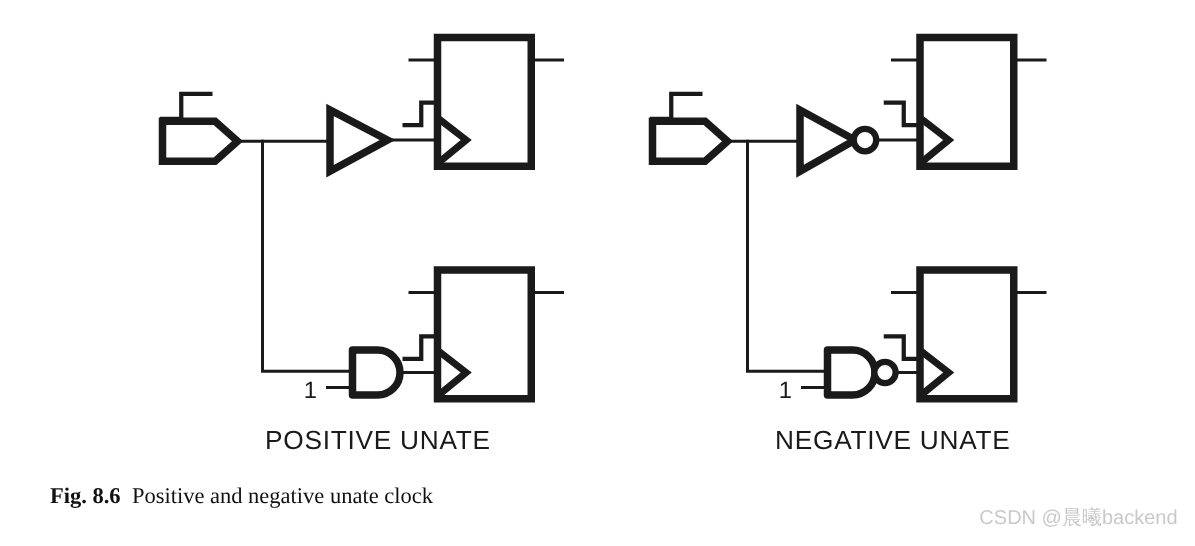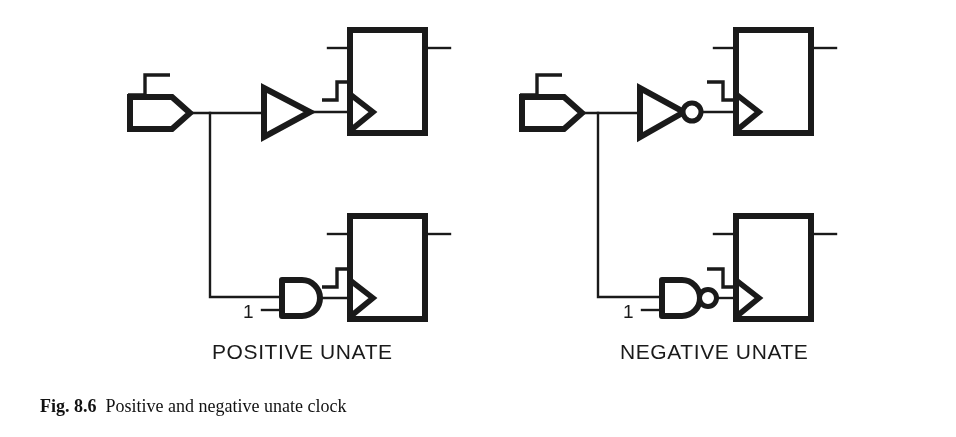--- a/index.html
+++ b/index.html
@@ -71,21 +71,21 @@
     letter-spacing: 0.6px;
   }
   text.one-label {
     font-family: "Liberation Sans", sans-serif;
     font-size: 19px;
     fill: #1a1a1a;
   }
   #caption {
     position: absolute;
     left: 40px;
-    top: 396px;
+    top: 386px;
     font-family: "Liberation Serif", serif;
     font-size: 18px;
     color: #111111;
     white-space: nowrap;
   }
   #caption .fig-no {
     font-weight: bold;
     margin-right: 9px;
   }
   #watermark {
@@ -176,14 +176,15 @@
 
       <text class="unate-label" x="620" y="359">NEGATIVE UNATE</text>
     </g>
 
   </svg>
 
   <div id="caption">
     <span class="fig-no">Fig. 8.6</span><span>Positive and negative unate clock</span>
   </div>
 
+  <div id="watermark">CSDN @晨曦backend</div>
 
 </div>
 
 </body></html>

